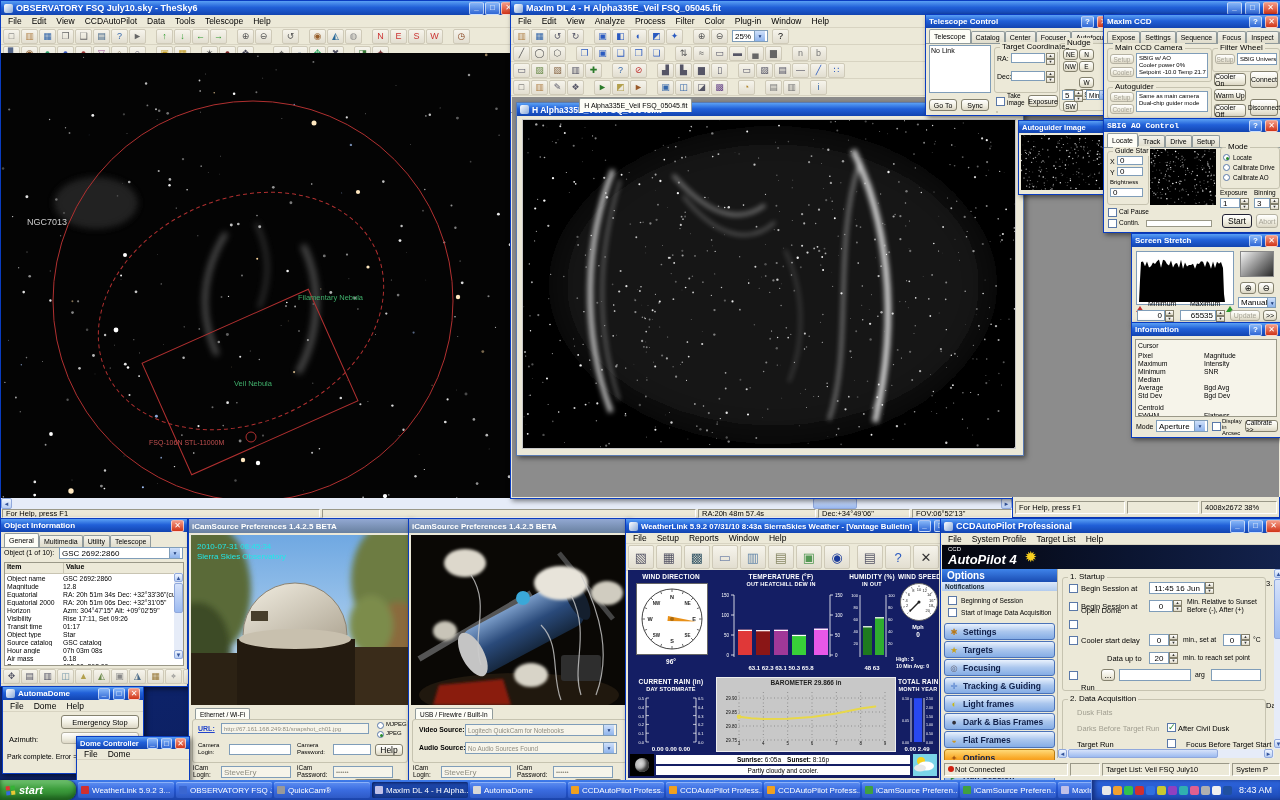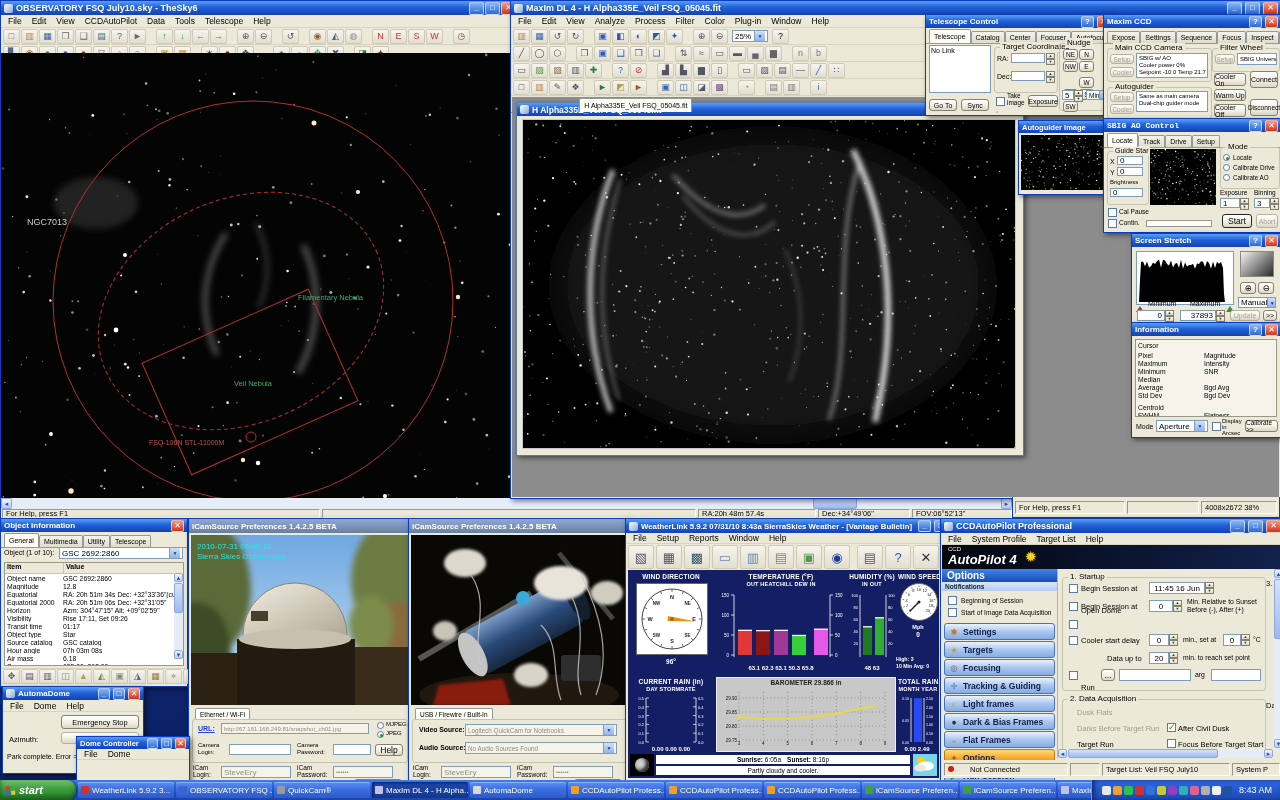--- a/index.html
+++ b/index.html
@@ -2076,21 +2076,21 @@
     <span class="lbl" style="left:16px;top:66px;font-size:7px;">Minimum</span>
     <span class="lbl" style="left:58px;top:66px;font-size:7px;">Maximum</span>
     <span class="fld abs" style="left:5px;top:76px;width:28px;height:11px;justify-content:flex-end;">
         <span>0</span>
       </span>
     <span class="spin abs" style="left:33px;top:76px;height:11px;">
         <i>▲</i>
         <i>▼</i>
       </span>
     <span class="fld abs" style="left:48px;top:76px;width:36px;height:11px;justify-content:flex-end;">
-        <span>37893</span>
+        <span>65535</span>
       </span>
     <span class="spin abs" style="left:84px;top:76px;height:11px;">
         <i>▲</i>
         <i>▼</i>
       </span>
     <span class="btn dis abs" style="left:98px;top:76px;width:30px;height:11px;font-size:7px;">
         <span>Update</span>
       </span>
     <span class="btn abs" style="left:131px;top:76px;width:14px;height:11px;font-size:7px;">
         <span>&gt;&gt;</span>
@@ -2833,38 +2833,38 @@
         <span class="fld abs" style="left:148px;top:91px;width:50px;height:12px;"></span>
       </div>
       <div class="grp" style="left:4px;top:130px;width:202px;height:78px;">
         <span class="leg">2. Data Acquisition</span>
         <span class="lbl" style="left:14px;top:8px;color:#a09e90;">Dusk Flats</span>
         <span class="lbl" style="left:14px;top:24px;color:#a09e90;">Darks Before Target Run</span>
         <span class="chk on abs" style="left:104px;top:23px;"></span>
         <span class="lbl" style="left:115px;top:24px;">After Civil Dusk</span>
         <span class="lbl" style="left:14px;top:40px;">Target Run</span>
         <span class="chk abs" style="left:104px;top:39px;"></span>
-        <span class="lbl" style="left:107px;top:40px;padding-left:8px;">Focus Before Target Start</span>
+        <span class="lbl" style="left:115px;top:40px;padding-left:8px;">Focus Before Target Start</span>
 
       </div>
       <span class="lbl" style="left:208px;top:10px;">3. S</span>
       <span class="lbl" style="left:208px;top:132px;">Data</span>
     </div>
     <span class="abs sbtrack" style="left:333px;top:50px;width:9px;height:180px;">
       <span class="sbarrow" style="left:0;top:0;width:9px;height:9px;">▲</span>
       <span class="sbthumb" style="left:0;top:10px;width:9px;height:60px;"></span>
       <span class="sbarrow" style="left:0;top:170px;width:9px;height:9px;">▼</span>
     </span>
     <div class="abs sbtrack" style="left:117px;top:230px;width:216px;height:9px;">
       <span class="sbarrow" style="left:0;top:0;width:9px;height:9px;">◄</span>
       <span class="sbthumb" style="left:10px;top:0;width:150px;height:9px;"></span>
       <span class="sbarrow" style="left:206px;top:0;width:9px;height:9px;">►</span>
     </div>
     <div class="abs" style="left:1px;top:241px;width:340px;height:18px;background:#ece9d8;display:flex;align-items:center;gap:2px;padding:0 2px;">
-      <span class="st" style="width:124px;gap:16px;">
+      <span class="st" style="width:124px;gap:1px;">
         <span style="width:6px;height:6px;border-radius:50%;background:#d02010;flex:none;"></span>
         <span>Not Connected</span>
       </span>
       <span class="st" style="flex:1;"></span>
       <span class="st" style="width:128px;">Target List: Veil FSQ July10</span>
       <span class="st" style="width:48px;">System P</span>
     </div>
   </div>
 
   <div id="taskbar">

